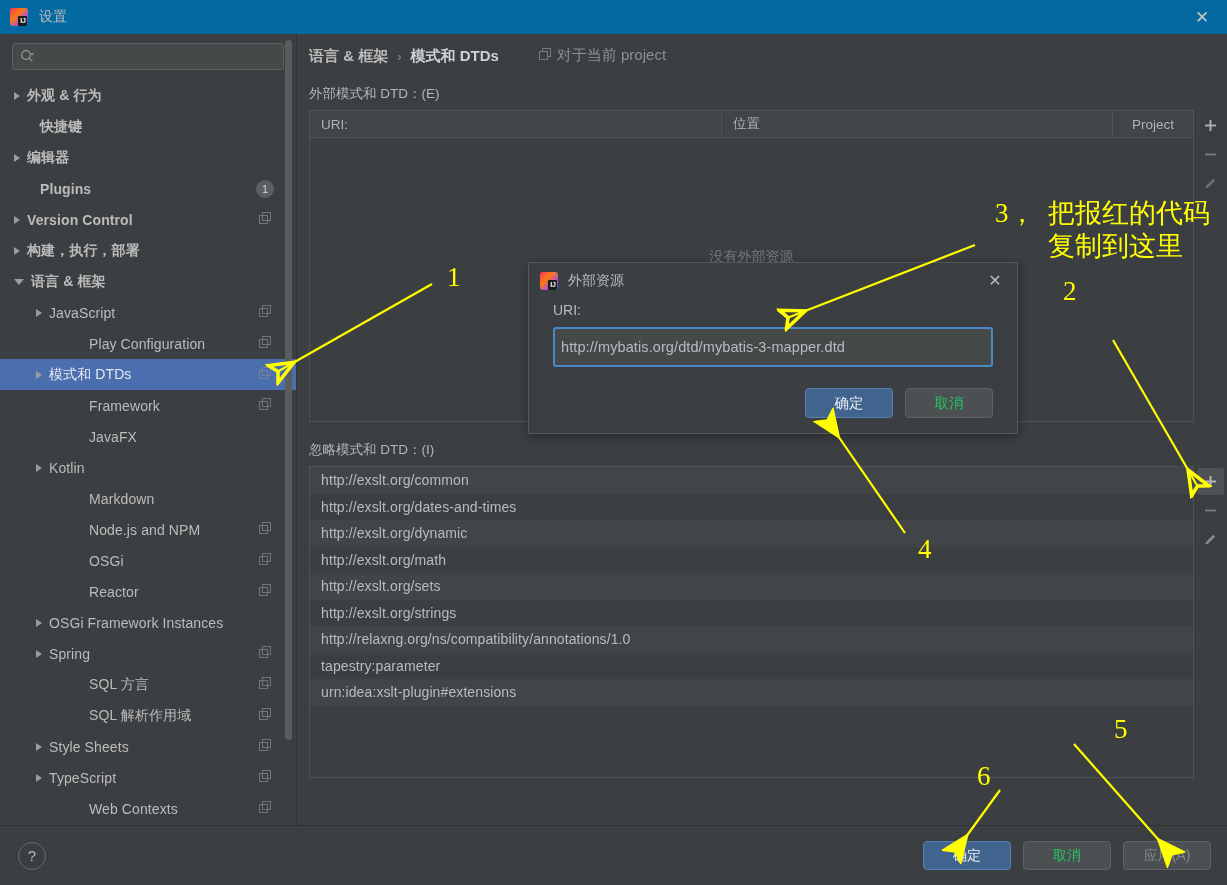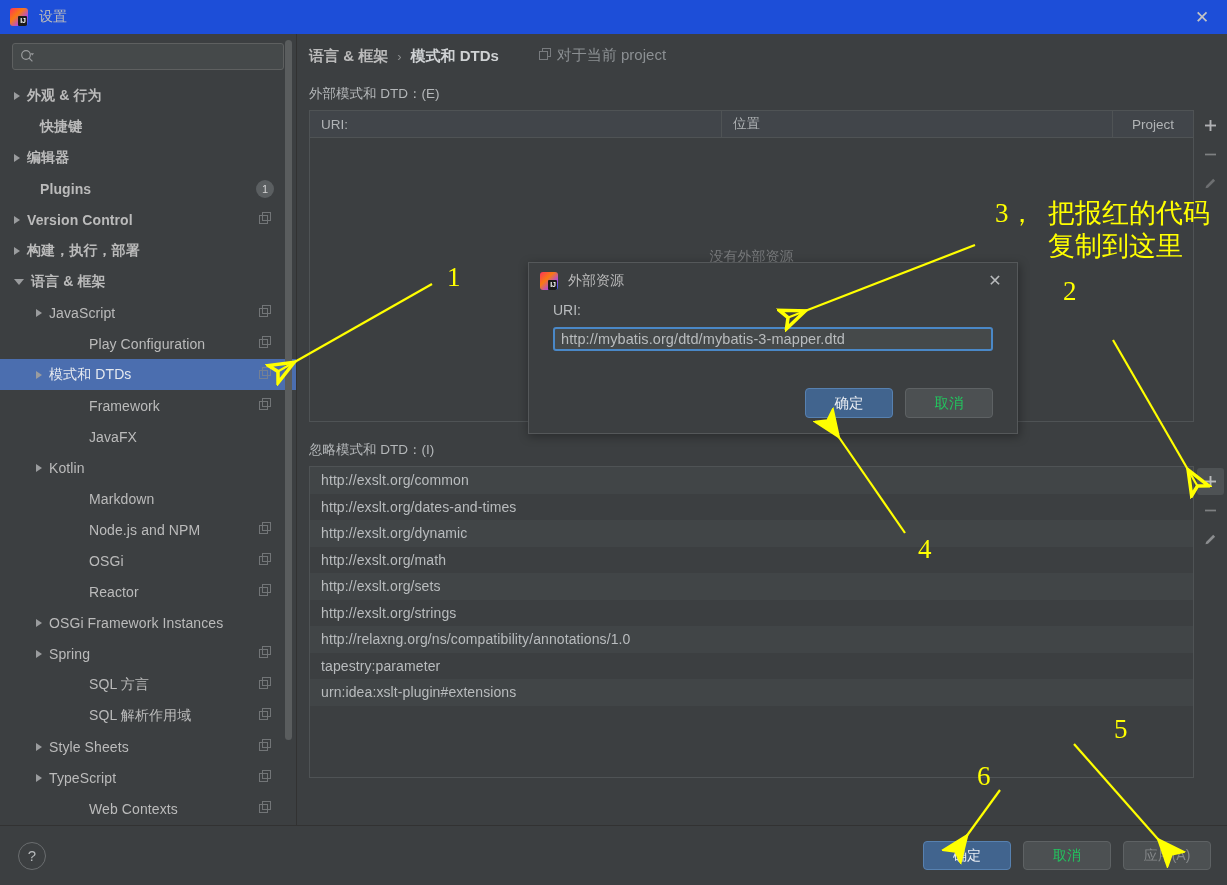--- a/index.html
+++ b/index.html
@@ -10,21 +10,21 @@
     color: #bbbbbb;
     font-size: 13px;
     position: relative;
   }
 
   
   #window { position: absolute; inset: 0; background: #3c3f41; display: flex; flex-direction: column; }
 
   
   #titlebar {
-    height: 34px; background: #1d4ed8; display: flex; align-items: center;
+    height: 34px; background: #0369a1; display: flex; align-items: center;
     padding-left: 10px; flex: 0 0 34px; position: relative;
   }
   .ij-logo {
     width: 18px; height: 18px; border-radius: 3px; position: relative; overflow: hidden;
     background: linear-gradient(135deg,#fe315d 0%,#f97a12 38%,#b24bdb 70%,#1a5ef5 100%);
     flex: 0 0 18px;
   }
   .ij-logo::after{
     content:"IJ"; position:absolute; right:1px; bottom:0px; font-size:7px; font-weight:bold;
     color:#fff; background:#1b1b1b; padding:1px 1px 1px 2px; line-height:8px; border-radius:1px;
@@ -175,21 +175,21 @@
     flex: 0 0 35px;
   }
   #modal-title .t { margin-left: 10px; font-size: 14px; color: #bbbbbb; }
   #modal-close {
     position: absolute; right: 12px; top: 7px; width: 20px; height: 20px;
     display: flex; align-items: center; justify-content: center; font-size: 16px; color: #b8babc;
   }
   #modal-body { padding: 4px 24px 0 24px; }
   #uri-label { font-size: 14px; color: #b9bcbe; margin-bottom: 9px; }
   #uri-field {
-    height: 24px; background: #45494a; border: 2px solid #4a88c7; border-radius: 3px;
+    height: 40px; background: #45494a; border: 2px solid #4a88c7; border-radius: 3px;
     display: flex; align-items: center; padding: 0 6px;
   }
   #uri-input {
     flex: 1; background: transparent; border: none; outline: none; color: #b9bcbe;
     font-family: inherit; font-size: 14.5px; letter-spacing: .1px;
   }
   #modal-foot {
     margin-top: auto; display: flex; justify-content: flex-end; gap: 12px;
     padding: 0 24px 15px 0;
   }

